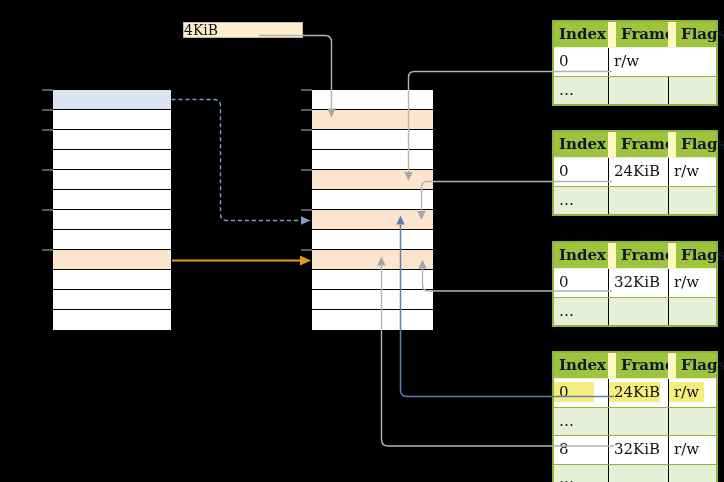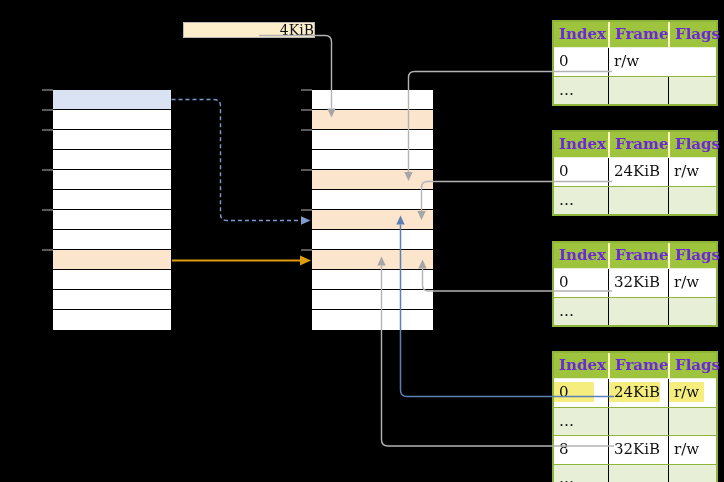--- a/index.html
+++ b/index.html
@@ -14,37 +14,37 @@
     border:1.2px solid #000;display:flex;flex-direction:column;
   }
   .mrow{box-sizing:border-box;height:20px;flex:0 0 20px;border-bottom:1.2px solid #000;}
   .mrow:last-child{border-bottom:none;}
   .mrow.white{background:var(--row-white);}
   .mrow.blue{background:var(--row-blue);}
   .mrow.orange{background:var(--row-orange);}
   .tick{position:absolute;width:11px;height:1.5px;background:var(--tick-gray);}
   
   #size-label{
-    position:absolute;left:183px;top:22px;width:132px;height:16px;
+    position:absolute;left:183px;top:22px;width:120px;height:16px;
     box-sizing:border-box;background:var(--label-box-fill);
     border:1px solid var(--label-box-border);
-    font-size:14px;color:#111;text-align:right;line-height:15px;
+    font-size:14px;color:#111;text-align:left;line-height:15px;
   }
   
   .ftable{
     position:absolute;left:552px;width:166px;box-sizing:border-box;
     border:2px solid var(--green-border);background:var(--row-white);
   }
   .frow{display:grid;grid-template-columns:54px 60px 48px;}
   .frow.header{background:var(--green-header);height:25px;}
   .frow.header .fcell{
-    color:#6d28d9;font-weight:bold;font-size:15px;line-height:25px;
+    color:#0f172a;font-weight:bold;font-size:15px;line-height:25px;
     padding-left:5px;box-sizing:border-box;
   }
-  .frow.header .fcell + .fcell{border-left:2px solid #fef9c3;}
+  .frow.header .fcell + .fcell{border-left:8px solid #fef9c3;}
   .frow.data{height:27.5px;border-top:1.2px solid var(--green-border);}
   .frow.data.first{border-top:1.2px solid #e8f0d8;}
   .frow.data .fcell{
     font-size:15px;line-height:27px;color:#111;padding-left:5px;
     box-sizing:border-box;white-space:nowrap;overflow:hidden;
   }
   .frow.data .fcell + .fcell{border-left:1.5px solid #000;}
   .frow.data.shaded{background:var(--green-light-row);}
   .frow.data .fcell.hl{padding-left:0;}
   .hl-span{

